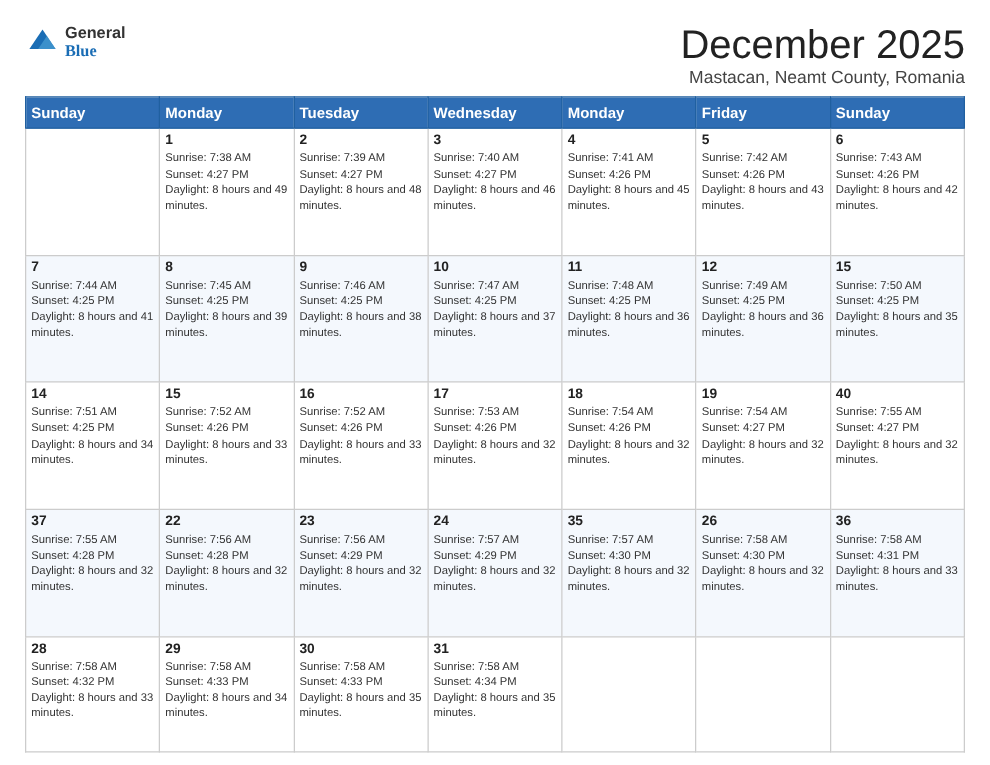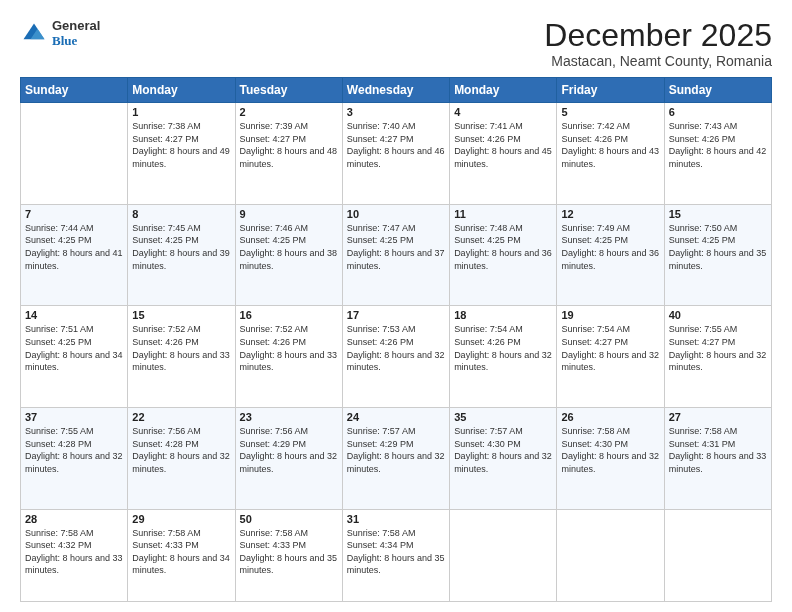--- a/index.html
+++ b/index.html
@@ -249,35 +249,35 @@
           </td>
           <td>
             <span class="day-num">35</span>
             <div class="cell-text">Sunrise: 7:57 AM<br>Sunset: 4:30 PM<br>Daylight: 8 hours and 32 minutes.</div>
           </td>
           <td>
             <span class="day-num">26</span>
             <div class="cell-text">Sunrise: 7:58 AM<br>Sunset: 4:30 PM<br>Daylight: 8 hours and 32 minutes.</div>
           </td>
           <td>
-            <span class="day-num">27</span>
+            <span class="day-num">36</span>
             <div class="cell-text">Sunrise: 7:58 AM<br>Sunset: 4:31 PM<br>Daylight: 8 hours and 33 minutes.</div>
           </td>
         </tr>
         <tr>
           <td>
             <span class="day-num">28</span>
             <div class="cell-text">Sunrise: 7:58 AM<br>Sunset: 4:32 PM<br>Daylight: 8 hours and 33 minutes.</div>
           </td>
           <td>
             <span class="day-num">29</span>
             <div class="cell-text">Sunrise: 7:58 AM<br>Sunset: 4:33 PM<br>Daylight: 8 hours and 34 minutes.</div>
           </td>
           <td>
-            <span class="day-num">50</span>
+            <span class="day-num">30</span>
             <div class="cell-text">Sunrise: 7:58 AM<br>Sunset: 4:33 PM<br>Daylight: 8 hours and 35 minutes.</div>
           </td>
           <td>
             <span class="day-num">31</span>
             <div class="cell-text">Sunrise: 7:58 AM<br>Sunset: 4:34 PM<br>Daylight: 8 hours and 35 minutes.</div>
           </td>
           <td class="empty-cell"></td>
           <td class="empty-cell"></td>
           <td class="empty-cell"></td>
         </tr>

